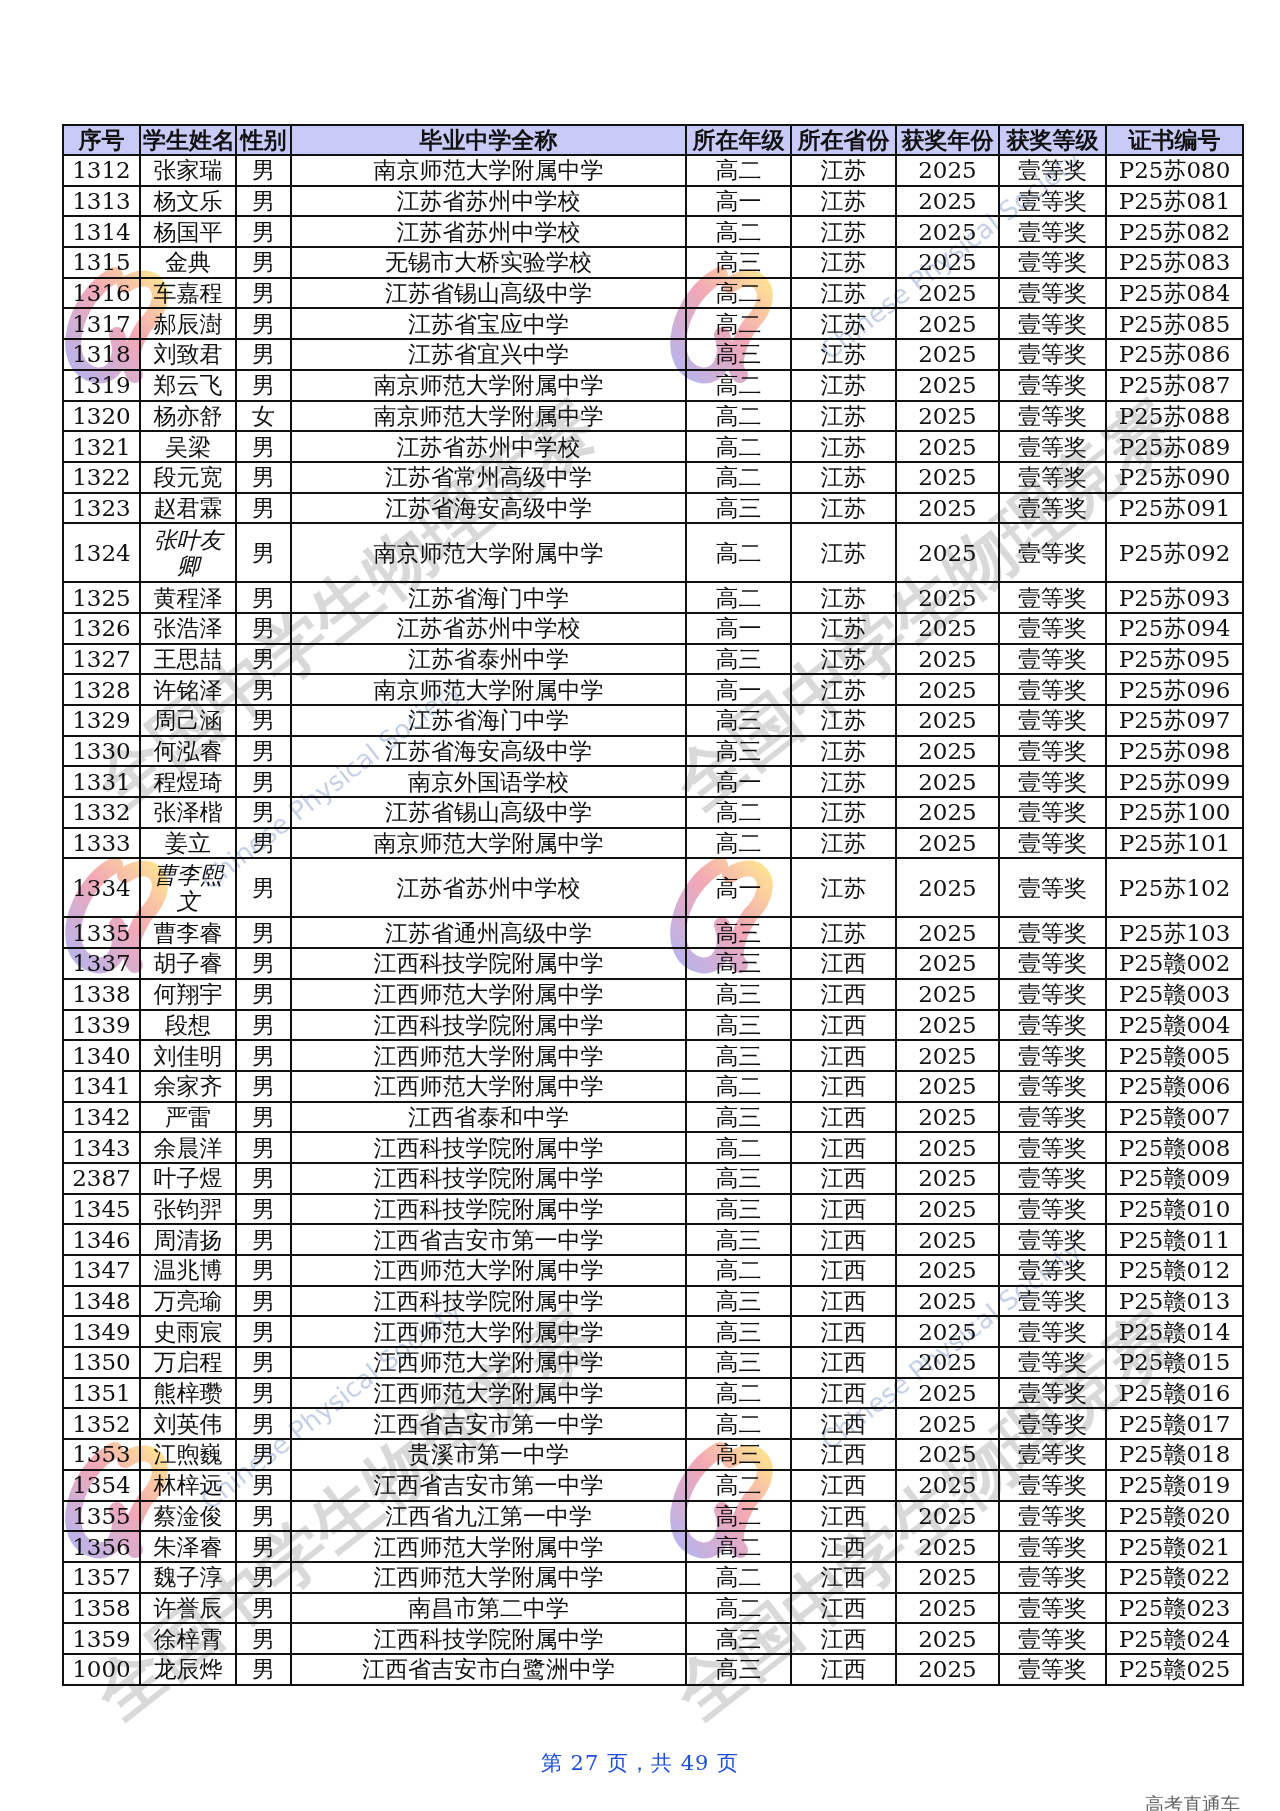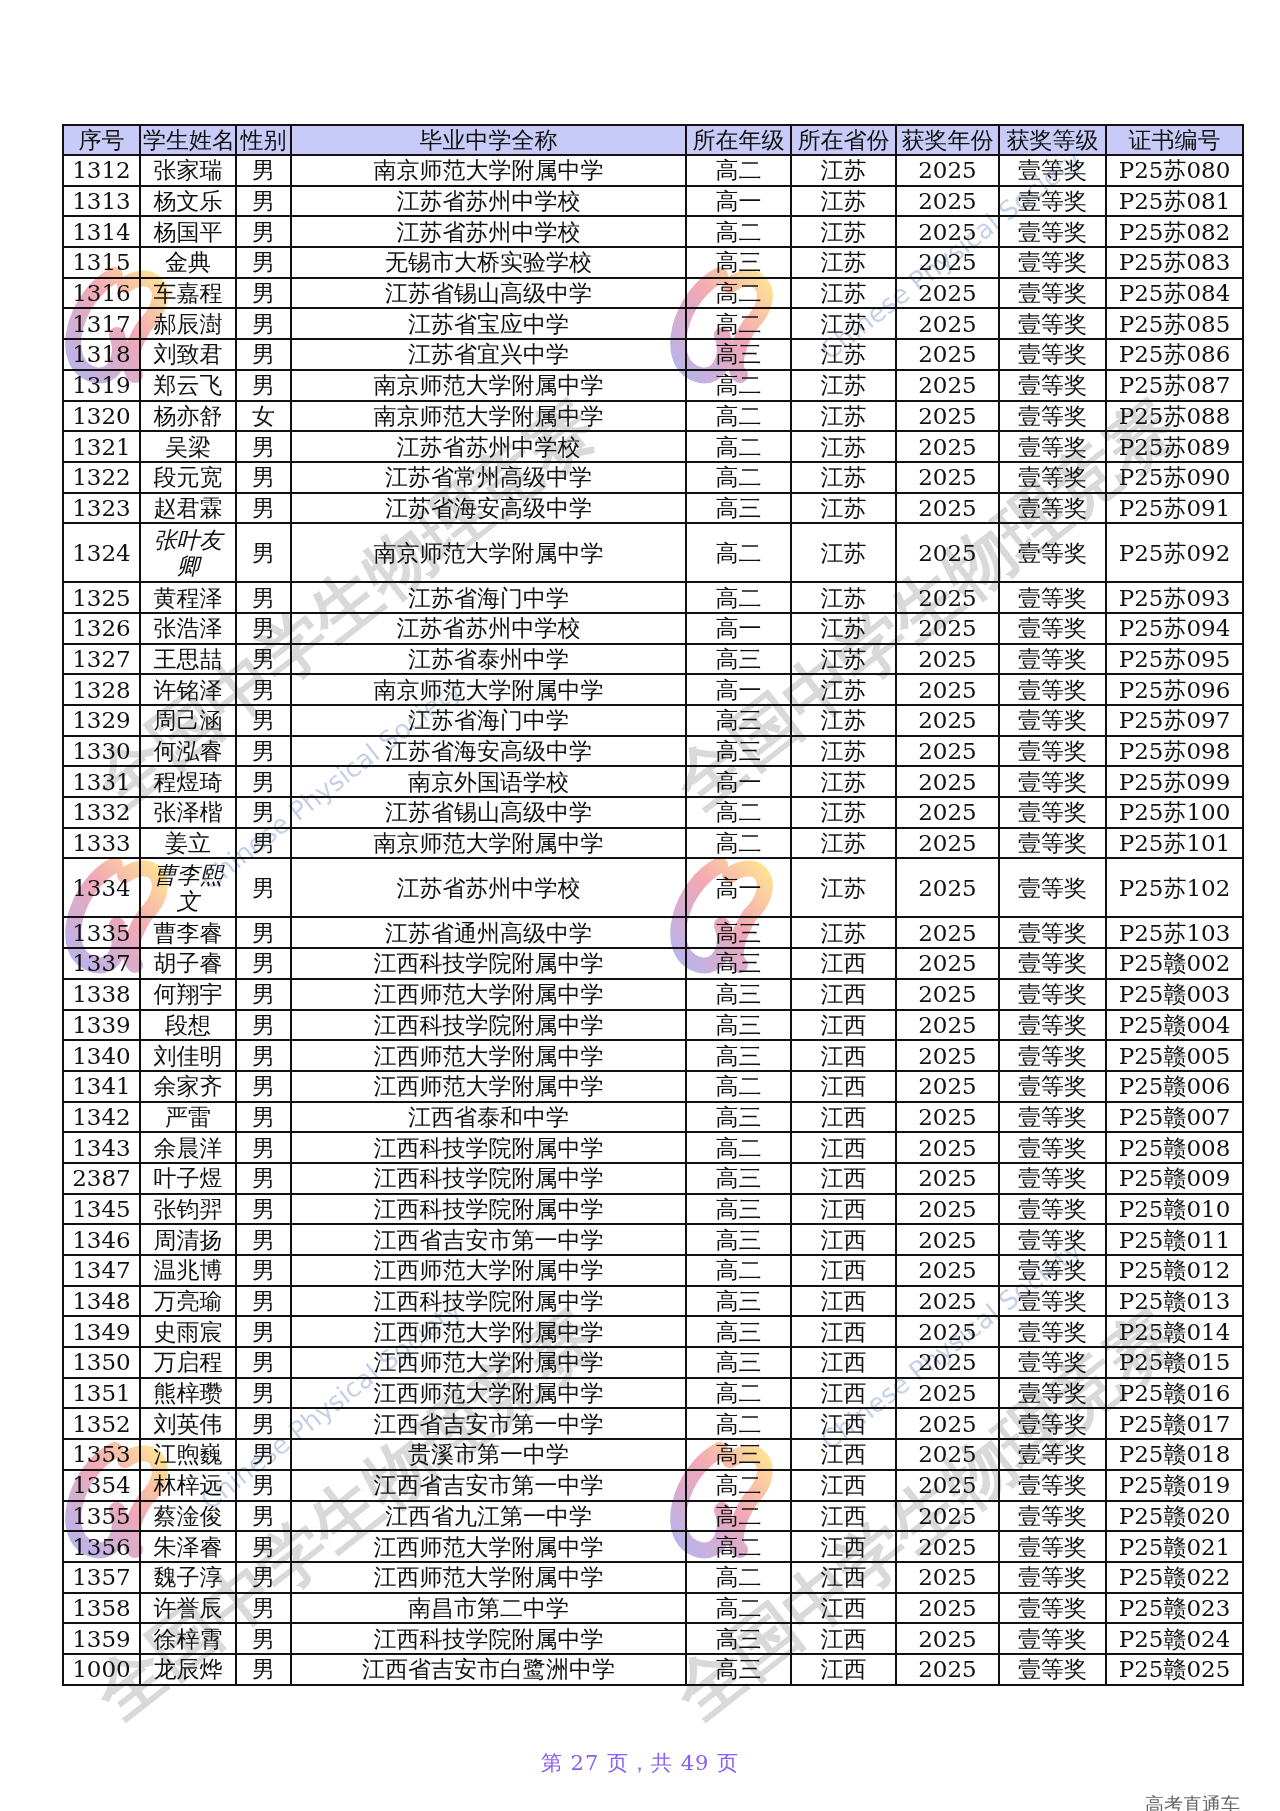--- a/index.html
+++ b/index.html
@@ -4,27 +4,27 @@
 <style>
   html, body { margin:0; padding:0; background:#ffffff; }
   body { width:1280px; height:1811px; position:relative; overflow:hidden;
          font-family:"DejaVu Serif","Liberation Serif",serif; color:#111; }
   .page { position:absolute; left:0; top:0; width:1280px; height:1811px; }
   table.roster { position:absolute; left:62px; top:124px; width:1180px;
          border-collapse:collapse; table-layout:fixed; }
   table.roster th, table.roster td { border:2px solid #111; text-align:center;
          vertical-align:middle; padding:0 2px; font-size:23px; line-height:28px;
          height:28.7px; white-space:nowrap; overflow:hidden; }
-  table.roster th { background:#c8cbf7; font-weight:normal; height:28px; }
+  table.roster th { background:#c8cbf7; font-weight:bold; height:28px; }
   table.roster td.tall { height:57px;margin-left:16px; }
   table.roster td.wrap { white-space:normal; line-height:26px;font-style:italic; }
   .col-no{width:77px}.col-name{width:96px}.col-sex{width:55px}.col-school{width:395px}
   .col-grade{width:105px}.col-prov{width:105px}.col-year{width:103px}.col-level{width:107px}.col-cert{width:137px}
   .footer { position:absolute; left:0; width:1280px; top:1749px; text-align:center;
-         font-size:21px; letter-spacing:1px; color:#8b5cf6; }
+         font-size:21px; letter-spacing:1px; color:#1d4ed8; }
   .brand { position:absolute; right:40px; top:1792px; font-size:19px; color:#666;
          font-family:"DejaVu Sans","Liberation Sans",sans-serif; }
   .wm { position:absolute; pointer-events:none; }
   .wm-text { position:absolute; pointer-events:none; color:rgba(120,120,120,0.28);
          font-size:68px; transform:rotate(-38deg); white-space:nowrap;
          font-family:"DejaVu Sans","Liberation Sans",sans-serif; font-weight:bold; }
   .wm-blue { position:absolute; pointer-events:none; color:rgba(90,120,190,0.35);
          font-size:26px; transform:rotate(-38deg); white-space:nowrap;
          font-family:"DejaVu Sans","Liberation Sans",sans-serif; }
 </style>

